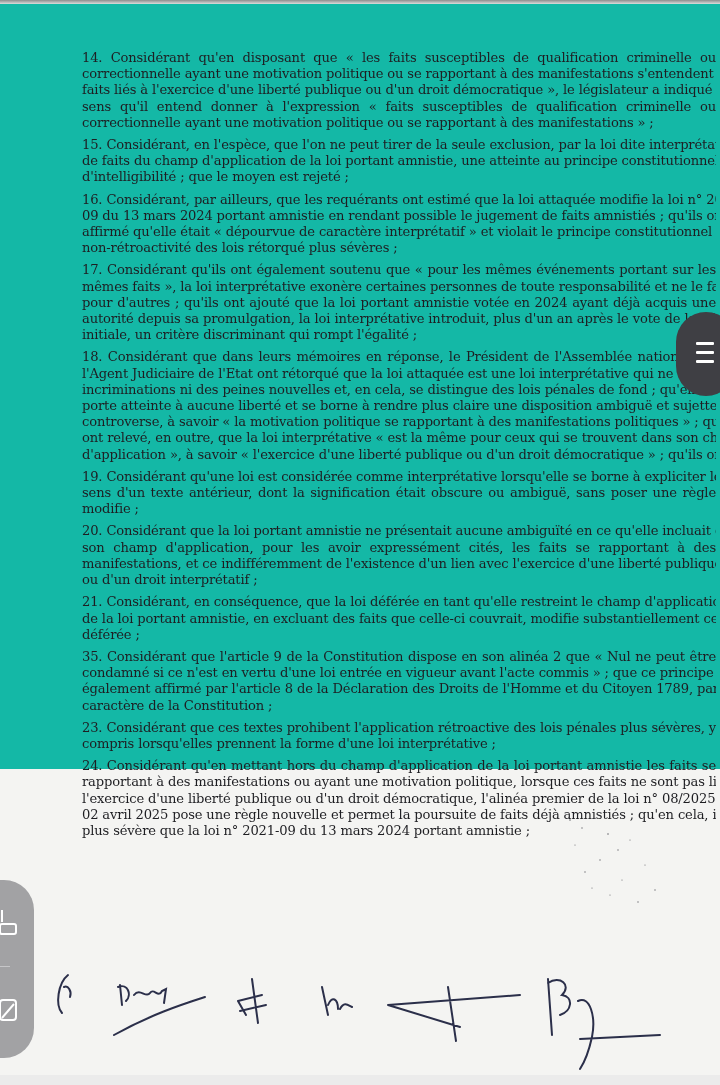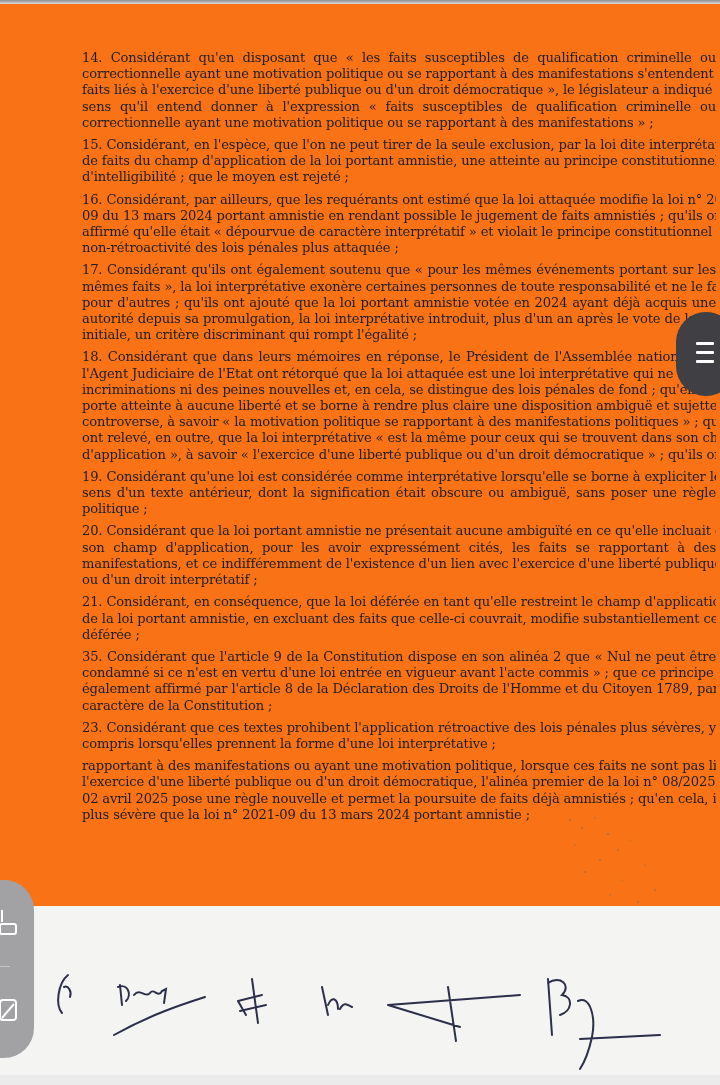--- a/index.html
+++ b/index.html
@@ -2,22 +2,22 @@
 <html><head>
 <meta charset="utf-8">
 <style>
   html, body { margin: 0; padding: 0; }
   body {
     width: 720px; height: 1085px; overflow: hidden; position: relative;
     background: #f4f4f2;
     font-family: "DejaVu Serif", "Liberation Serif", serif;
   }
   .page {
-    position: absolute; left: 0; top: 0; width: 720px; height: 906px;
-    background: #f97316;
+    position: absolute; left: 0; top: 0; width: 720px; height: 769px;
+    background: #14b8a6;
   }
   .top-edge {
     position: absolute; left: 0; top: 0; width: 720px; height: 4px;
     background: linear-gradient(to bottom, #8d8d8d, #dcdcdc);
   }
   .content {
     position: absolute; left: 82px; top: 50px; width: 634px;
     color: #1e1e22;
     font-size: 13.1px; line-height: 16.2px;
     letter-spacing: -0.15px;
@@ -62,42 +62,42 @@
       </div>
       <div class="para">
         <span class="line">15. Considérant, en l'espèce, que l'on ne peut tirer de la seule exclusion, par la loi dite interprétative,</span>
         <span class="line">de faits du champ d'application de la loi portant amnistie, une atteinte au principe constitutionnel</span>
         <span class="line last">d'intelligibilité ; que le moyen est rejeté ;</span>
       </div>
       <div class="para">
         <span class="line">16. Considérant, par ailleurs, que les requérants ont estimé que la loi attaquée modifie la loi n° 2024-</span>
         <span class="line">09 du 13 mars 2024 portant amnistie en rendant possible le jugement de faits amnistiés ; qu'ils ont</span>
         <span class="line">affirmé qu'elle était « dépourvue de caractère interprétatif » et violait le principe constitutionnel de la</span>
-        <span class="line last">non-rétroactivité des lois pénales plus attaquée ;</span>
+        <span class="line last">non-rétroactivité des lois rétorqué plus sévères ;</span>
       </div>
       <div class="para">
         <span class="line">17. Considérant qu'ils ont également soutenu que « pour les mêmes événements portant sur les</span>
         <span class="line">mêmes faits », la loi interprétative exonère certaines personnes de toute responsabilité et ne le fait</span>
         <span class="line">pour d'autres ; qu'ils ont ajouté que la loi portant amnistie votée en 2024 ayant déjà acquis une</span>
         <span class="line">autorité depuis sa promulgation, la loi interprétative introduit, plus d'un an après le vote de la loi</span>
         <span class="line last">initiale, un critère discriminant qui rompt l'égalité ;</span>
       </div>
       <div class="para">
         <span class="line">18. Considérant que dans leurs mémoires en réponse, le Président de l'Assemblée nationale et</span>
         <span class="line">l'Agent Judiciaire de l'Etat ont rétorqué que la loi attaquée est une loi interprétative qui ne crée ni des</span>
         <span class="line">incriminations ni des peines nouvelles et, en cela, se distingue des lois pénales de fond ; qu'elle ne</span>
         <span class="line">porte atteinte à aucune liberté et se borne à rendre plus claire une disposition ambiguë et sujette à</span>
         <span class="line">controverse, à savoir « la motivation politique se rapportant à des manifestations politiques » ; qu'ils</span>
         <span class="line">ont relevé, en outre, que la loi interprétative « est la même pour ceux qui se trouvent dans son champ</span>
         <span class="line">d'application », à savoir « l'exercice d'une liberté publique ou d'un droit démocratique » ; qu'ils ont</span>
       </div>
       <div class="para">
         <span class="line">19. Considérant qu'une loi est considérée comme interprétative lorsqu'elle se borne à expliciter le</span>
         <span class="line">sens d'un texte antérieur, dont la signification était obscure ou ambiguë, sans poser une règle</span>
-        <span class="line last">politique ;</span>
+        <span class="line last">modifie ;</span>
       </div>
       <div class="para">
         <span class="line">20. Considérant que la loi portant amnistie ne présentait aucune ambiguïté en ce qu'elle incluait dans</span>
         <span class="line">son champ d'application, pour les avoir expressément cités, les faits se rapportant à des</span>
         <span class="line">manifestations, et ce indifféremment de l'existence d'un lien avec l'exercice d'une liberté publique</span>
         <span class="line last">ou d'un droit interprétatif ;</span>
       </div>
       <div class="para">
         <span class="line">21. Considérant, en conséquence, que la loi déférée en tant qu'elle restreint le champ d'application</span>
         <span class="line">de la loi portant amnistie, en excluant des faits que celle-ci couvrait, modifie substantiellement cette</span>
@@ -107,20 +107,21 @@
         <span class="line">35. Considérant que l'article 9 de la Constitution dispose en son alinéa 2 que « Nul ne peut être</span>
         <span class="line">condamné si ce n'est en vertu d'une loi entrée en vigueur avant l'acte commis » ; que ce principe est</span>
         <span class="line">également affirmé par l'article 8 de la Déclaration des Droits de l'Homme et du Citoyen 1789, partie</span>
         <span class="line last">caractère de la Constitution ;</span>
       </div>
       <div class="para">
         <span class="line">23. Considérant que ces textes prohibent l'application rétroactive des lois pénales plus sévères, y</span>
         <span class="line last">compris lorsqu'elles prennent la forme d'une loi interprétative ;</span>
       </div>
       <div class="para">
+        <span class="line">24. Considérant qu'en mettant hors du champ d'application de la loi portant amnistie les faits se</span>
         <span class="line">rapportant à des manifestations ou ayant une motivation politique, lorsque ces faits ne sont pas liés à</span>
         <span class="line">l'exercice d'une liberté publique ou d'un droit démocratique, l'alinéa premier de la loi n° 08/2025 du</span>
         <span class="line">02 avril 2025 pose une règle nouvelle et permet la poursuite de faits déjà amnistiés ; qu'en cela, il est</span>
         <span class="line last">plus sévère que la loi n° 2021-09 du 13 mars 2024 portant amnistie ;</span>
       </div>
     </div>
 
   <svg class="speckles" viewBox="0 0 120 100">
     <g fill="#6a6a70">
       <circle cx="10" cy="10" r="0.8"></circle>

